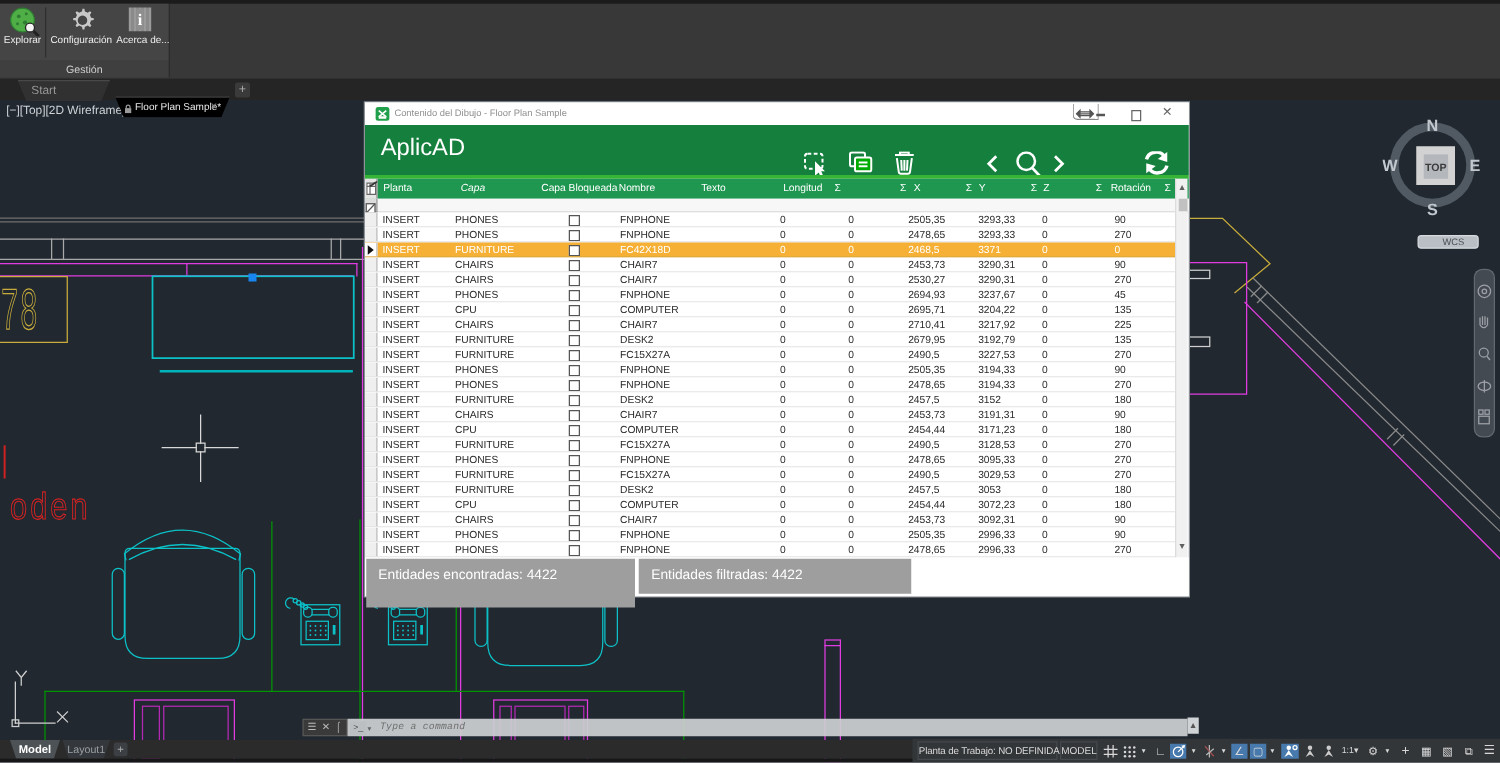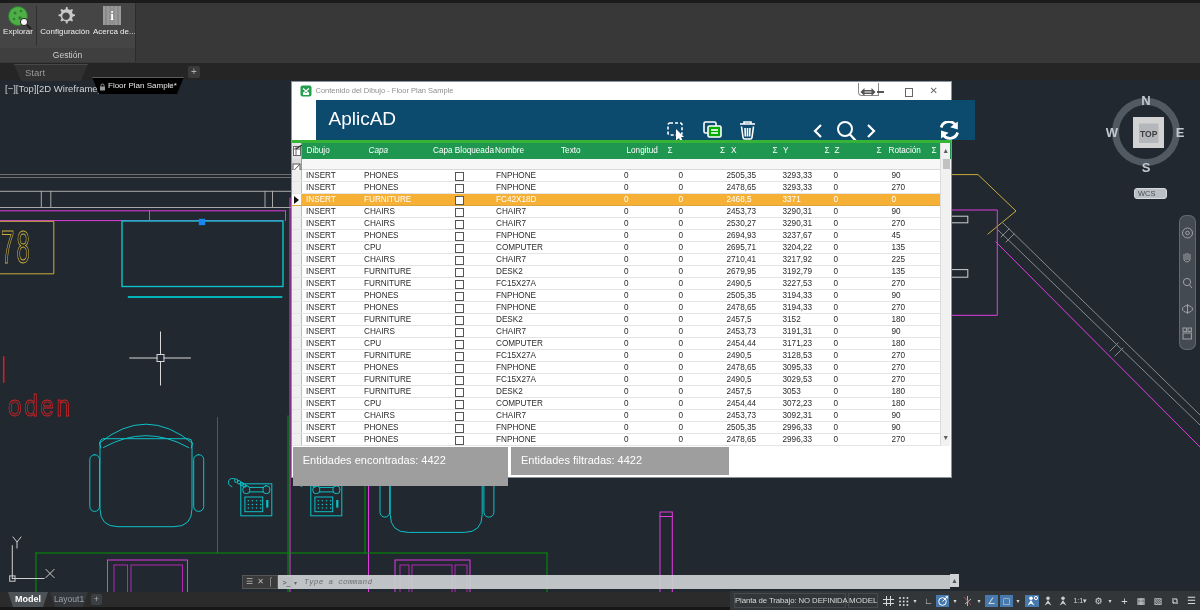--- a/index.html
+++ b/index.html
@@ -143,21 +143,21 @@
 <svg width="86" height="86">
 <circle cx="40" cy="40" r="30.5" fill="none" stroke="rgba(108,116,126,0.65)" stroke-width="7"></circle>
 <rect x="27" y="25" width="31" height="31" fill="#d2d2d2"></rect>
 <rect x="33" y="31.5" width="19.5" height="19.5" fill="#b4b8bc"></rect>
 <text x="42.7" y="44.5" text-anchor="middle" font-size="8.5" font-weight="bold" fill="#3c3c3c" font-family="Liberation Sans">TOP</text>
 <text x="40" y="13" text-anchor="middle" font-size="13" font-weight="bold" fill="#c2c8ce" font-family="Liberation Sans">N</text>
 <text x="40" y="80" text-anchor="middle" font-size="13" font-weight="bold" fill="#c2c8ce" font-family="Liberation Sans">S</text>
 <text x="6" y="45" text-anchor="middle" font-size="13" font-weight="bold" fill="#c2c8ce" font-family="Liberation Sans">W</text>
 <text x="74" y="45" text-anchor="middle" font-size="13" font-weight="bold" fill="#c2c8ce" font-family="Liberation Sans">E</text>
 </svg></div>
-<div class="abs" style="left:1134px;top:188px;width:28px;height:9px;background:#b9bfc4;border:1px solid #d7dbdf;border-radius:3px;font-size:7.5px;color:#4a4f54;line-height:9px;padding-left:3px;">WCS</div>
+<div class="abs" style="left:1134px;top:188px;width:28px;height:9px;background:#b9bfc4;border:1px solid #d7dbdf;border-radius:3px;font-size:7.5px;color:#4a4f54;line-height:9px;padding-left:19px;">WCS</div>
 <div class="abs" style="left:1178.5px;top:215px;width:15.5px;height:133px;background:rgba(110,116,124,0.45);border:1px solid rgba(160,165,170,0.35);border-radius:7px;">
 <svg width="15" height="133" style="opacity:0.7">
 <g fill="none" stroke="#c3c7cc">
 <circle cx="7.5" cy="17" r="5"></circle>
           <circle cx="7.5" cy="17" r="1.8"></circle>
 <path d="M4,38 v6 M6,37 v7 M8,37 v7 M10,38 v6 M4,44 q3,4 6,0"></path>
 <circle cx="7" cy="66" r="3.6"></circle>
           <line x1="9.5" y1="69" x2="12" y2="72"></line>
 <ellipse cx="7.5" cy="93" rx="5" ry="3.4"></ellipse>
           <line x1="7.5" y1="88" x2="7.5" y2="98"></line>
@@ -284,21 +284,21 @@
         </svg>
 <div class="abs" style="left:24px;top:0;font-size:7.5px;color:#8f8f8f;line-height:18px;">Contenido del Dibujo - Floor Plan Sample</div>
 <div class="abs" style="left:566px;top:0.5px;width:19px;height:12px;border:1px solid #888;border-radius:0 0 0 4px;border-top:none;"><svg width="17" height="10" style="margin:1px 0 0 1px">
             <path d="M2.5,5 h11 M2.5,3.5 h11 M2.5,6.5 h11" stroke="#555" stroke-width="1"></path>
             <path d="M4.5,1 L0.5,5 L4.5,9 Z M11.5,1 L15.5,5 L11.5,9 Z" fill="#555"></path>
           </svg></div>
 <div class="abs" style="left:585px;top:9px;width:7px;height:1.5px;background:#555;"></div>
 <div class="abs" style="left:613px;top:6px;width:6.5px;height:6.5px;border:1px solid #666;"></div>
 <div class="abs" style="left:638px;top:0;width:10px;height:18px;color:#666;font-size:10px;line-height:18px;">✕</div>
 </div>
-<div class="abs" style="left:0;top:18px;width:100%;height:39.5px;background:#0c4a6e;margin-left:24px;">
+<div class="abs" style="left:0;top:18px;width:100%;height:39.5px;background:#15803d;">
 <div class="abs" style="left:13px;top:8px;font-size:19px;color:#fff;">AplicAD</div>
 <svg class="abs" style="left:345px;top:21px" width="300" height="28" fill="none" stroke="#fff" stroke-width="1.6">
 <rect x="7" y="2" width="14" height="12" rx="2" stroke-dasharray="3 2"></rect>
 <path d="M15,8 l8,8 -3,0 1.5,3.5 -2,1 -1.5,-3.5 -3,2.5 z" fill="#fff" stroke="none"></path>
 <g transform="translate(41,0)">
             <rect x="2" y="1" width="12" height="11" rx="1.5"></rect>
             <rect x="6" y="5" width="13" height="11" rx="1.5" fill="#01ab01"></rect>
             <line x1="9" y1="9" x2="16" y2="9"></line>
             <line x1="9" y1="12" x2="16" y2="12"></line>
           </g>
@@ -316,21 +316,21 @@
 <g transform="translate(278,0)">
             <path d="M2.2,6.5 A 8,8 0 0 1 17,5" stroke-width="2.8" fill="none"></path>
             <path d="M18.8,0.5 L18.8,8.5 L11.2,6.2 Z" fill="#fff" stroke="none"></path>
             <path d="M18.6,11.5 A 8,8 0 0 1 3.8,13" stroke-width="2.8" fill="none"></path>
             <path d="M2,17.5 L2,9.5 L9.6,11.8 Z" fill="#fff" stroke="none"></path>
           </g>
 </svg>
 </div>
 <div class="abs" style="left:0;top:57.5px;width:100%;height:3.5px;background:#35b435;"></div>
 <div class="abs" style="left:0;top:61px;width:100%;height:15.5px;background:#1f9751;color:#fff;font-size:8.2px;">
-<div class="abs" style="left:15px;top:0;line-height:15.5px;">Dibujo</div>
+<div class="abs" style="left:15px;top:0;line-height:15.5px;">Planta</div>
 <div class="abs" style="left:77px;top:0;line-height:15.5px;font-style:italic;">Capa</div>
 <div class="abs" style="left:141.5px;top:0;line-height:15.5px;">Capa Bloqueada</div>
 <div class="abs" style="left:203.5px;top:0;line-height:15.5px;">Nombre</div>
 <div class="abs" style="left:269.5px;top:0;line-height:15.5px;">Texto</div>
 <div class="abs" style="left:335px;top:0;line-height:15.5px;">Longitud</div>
 <div class="abs" style="left:376px;top:0;line-height:15.5px;">Σ</div>
 <div class="abs" style="left:386.5px;top:15px;line-height:15.5px;font-style:italic;">Area</div>
 <div class="abs" style="left:428.5px;top:0;line-height:15.5px;">Σ</div>
 <div class="abs" style="left:439.5px;top:0;line-height:15.5px;">X</div>
 <div class="abs" style="left:481px;top:0;line-height:15.5px;">Σ</div>

